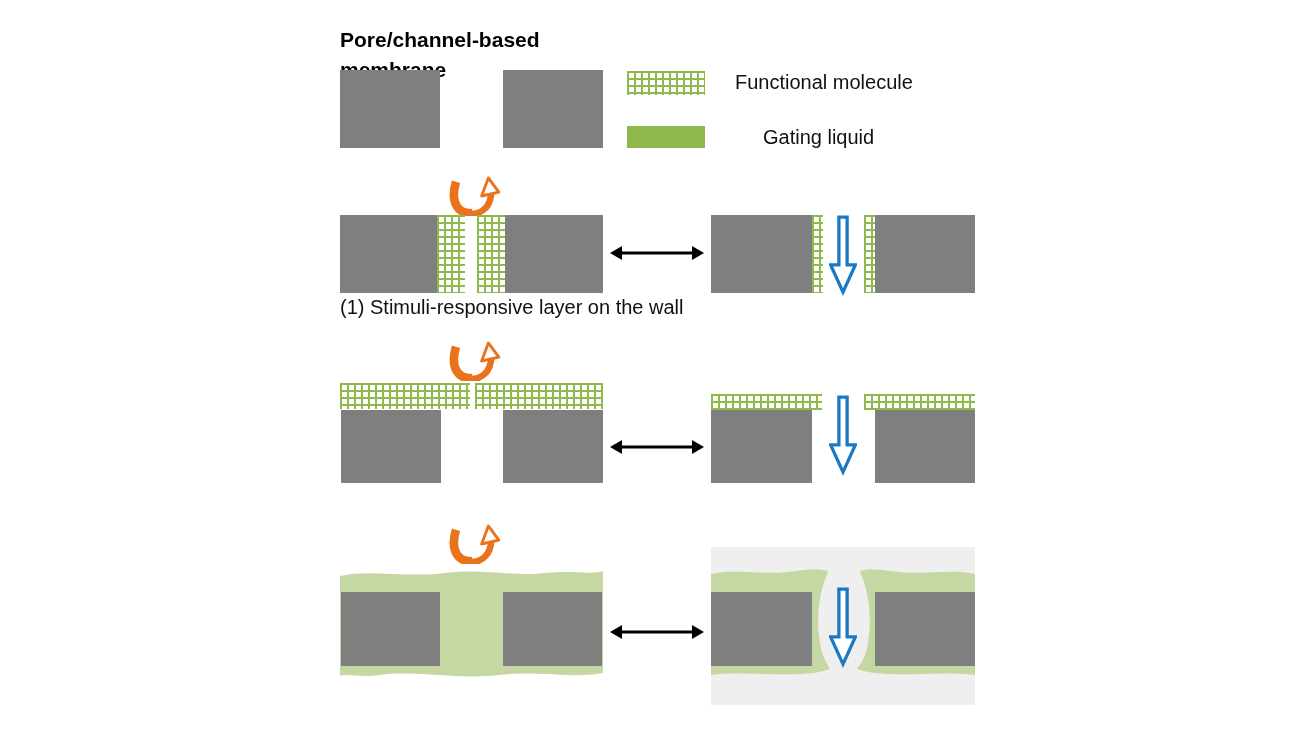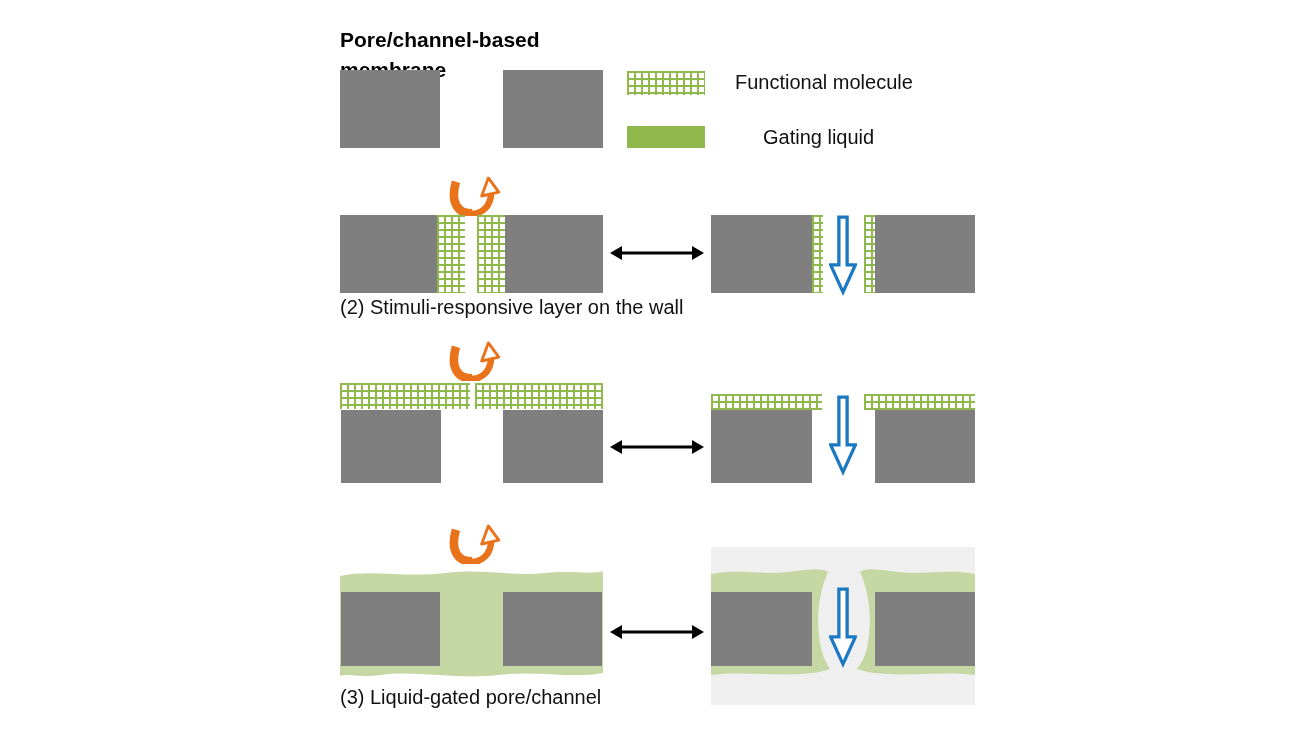--- a/index.html
+++ b/index.html
@@ -71,21 +71,21 @@
   </svg>
 
   <div class="block" style="left:711px;top:215px;width:101px;height:78px;"></div>
   <div class="hatch" style="left:812px;top:215px;width:11px;height:78px;"></div>
   <div class="hatch" style="left:864px;top:215px;width:11px;height:78px;"></div>
   <div class="block" style="left:875px;top:215px;width:100px;height:78px;"></div>
   <svg style="left:829px;top:210px;" width="28" height="90" viewBox="0 0 34 96">
     <polygon points="12,2 22,2 22,60 32,60 17,93 2,60 12,60" fill="#ffffff" stroke="#1b78c3" stroke-width="4"></polygon>
   </svg>
 
-  <div class="caption" style="left:340px;top:296px;">(2) Stimuli-responsive layer on the wall</div>
+  <div class="caption" style="left:340px;top:296px;">(1) Stimuli-responsive layer on the wall</div>
 
   <svg style="left:445px;top:341px;" width="60" height="40" viewBox="0 0 60 42">
     <path d="M10,6 C3,30 14,40 27,39 C39,38 45,30 46,18" fill="none" stroke="#e8731a" stroke-width="9"></path>
     <path d="M27,35 C36,34 41,28 42,19" fill="none" stroke="#ffffff" stroke-width="3"></path>
     <polygon points="37,21 55,17 44,2" fill="#ffffff" stroke="#e8731a" stroke-width="3" stroke-linejoin="round"></polygon>
   </svg>
 
   <div class="hatch" style="left:340px;top:383px;width:130px;height:26px;"></div>
   <div class="hatch" style="left:475px;top:383px;width:128px;height:26px;"></div>
   <div class="block" style="left:341px;top:410px;width:100px;height:73px;"></div>
@@ -131,15 +131,14 @@
              C112,97 116,104 119,109 C88,120 40,110 0,115 Z" fill="#c5d8a4"></path>
     <path d="M264,14 C239,8 209,16 179,11 C164,9 153,8 149,12 C158,32 162,60 156,88
              C154,97 150,104 146,109 C178,120 224,110 264,115 Z" fill="#c5d8a4"></path>
   </svg>
   <div class="block" style="left:711px;top:592px;width:101px;height:74px;"></div>
   <div class="block" style="left:875px;top:592px;width:100px;height:74px;"></div>
   <svg style="left:829px;top:582px;" width="28" height="90" viewBox="0 0 34 96">
     <polygon points="12,2 22,2 22,60 32,60 17,93 2,60 12,60" fill="#ffffff" stroke="#1b78c3" stroke-width="4"></polygon>
   </svg>
 
-  <div class="caption" style="left:340px;top:686px;">(3) Liquid-gated pore/channel</div>
 
 </div>
 
 </body></html>

